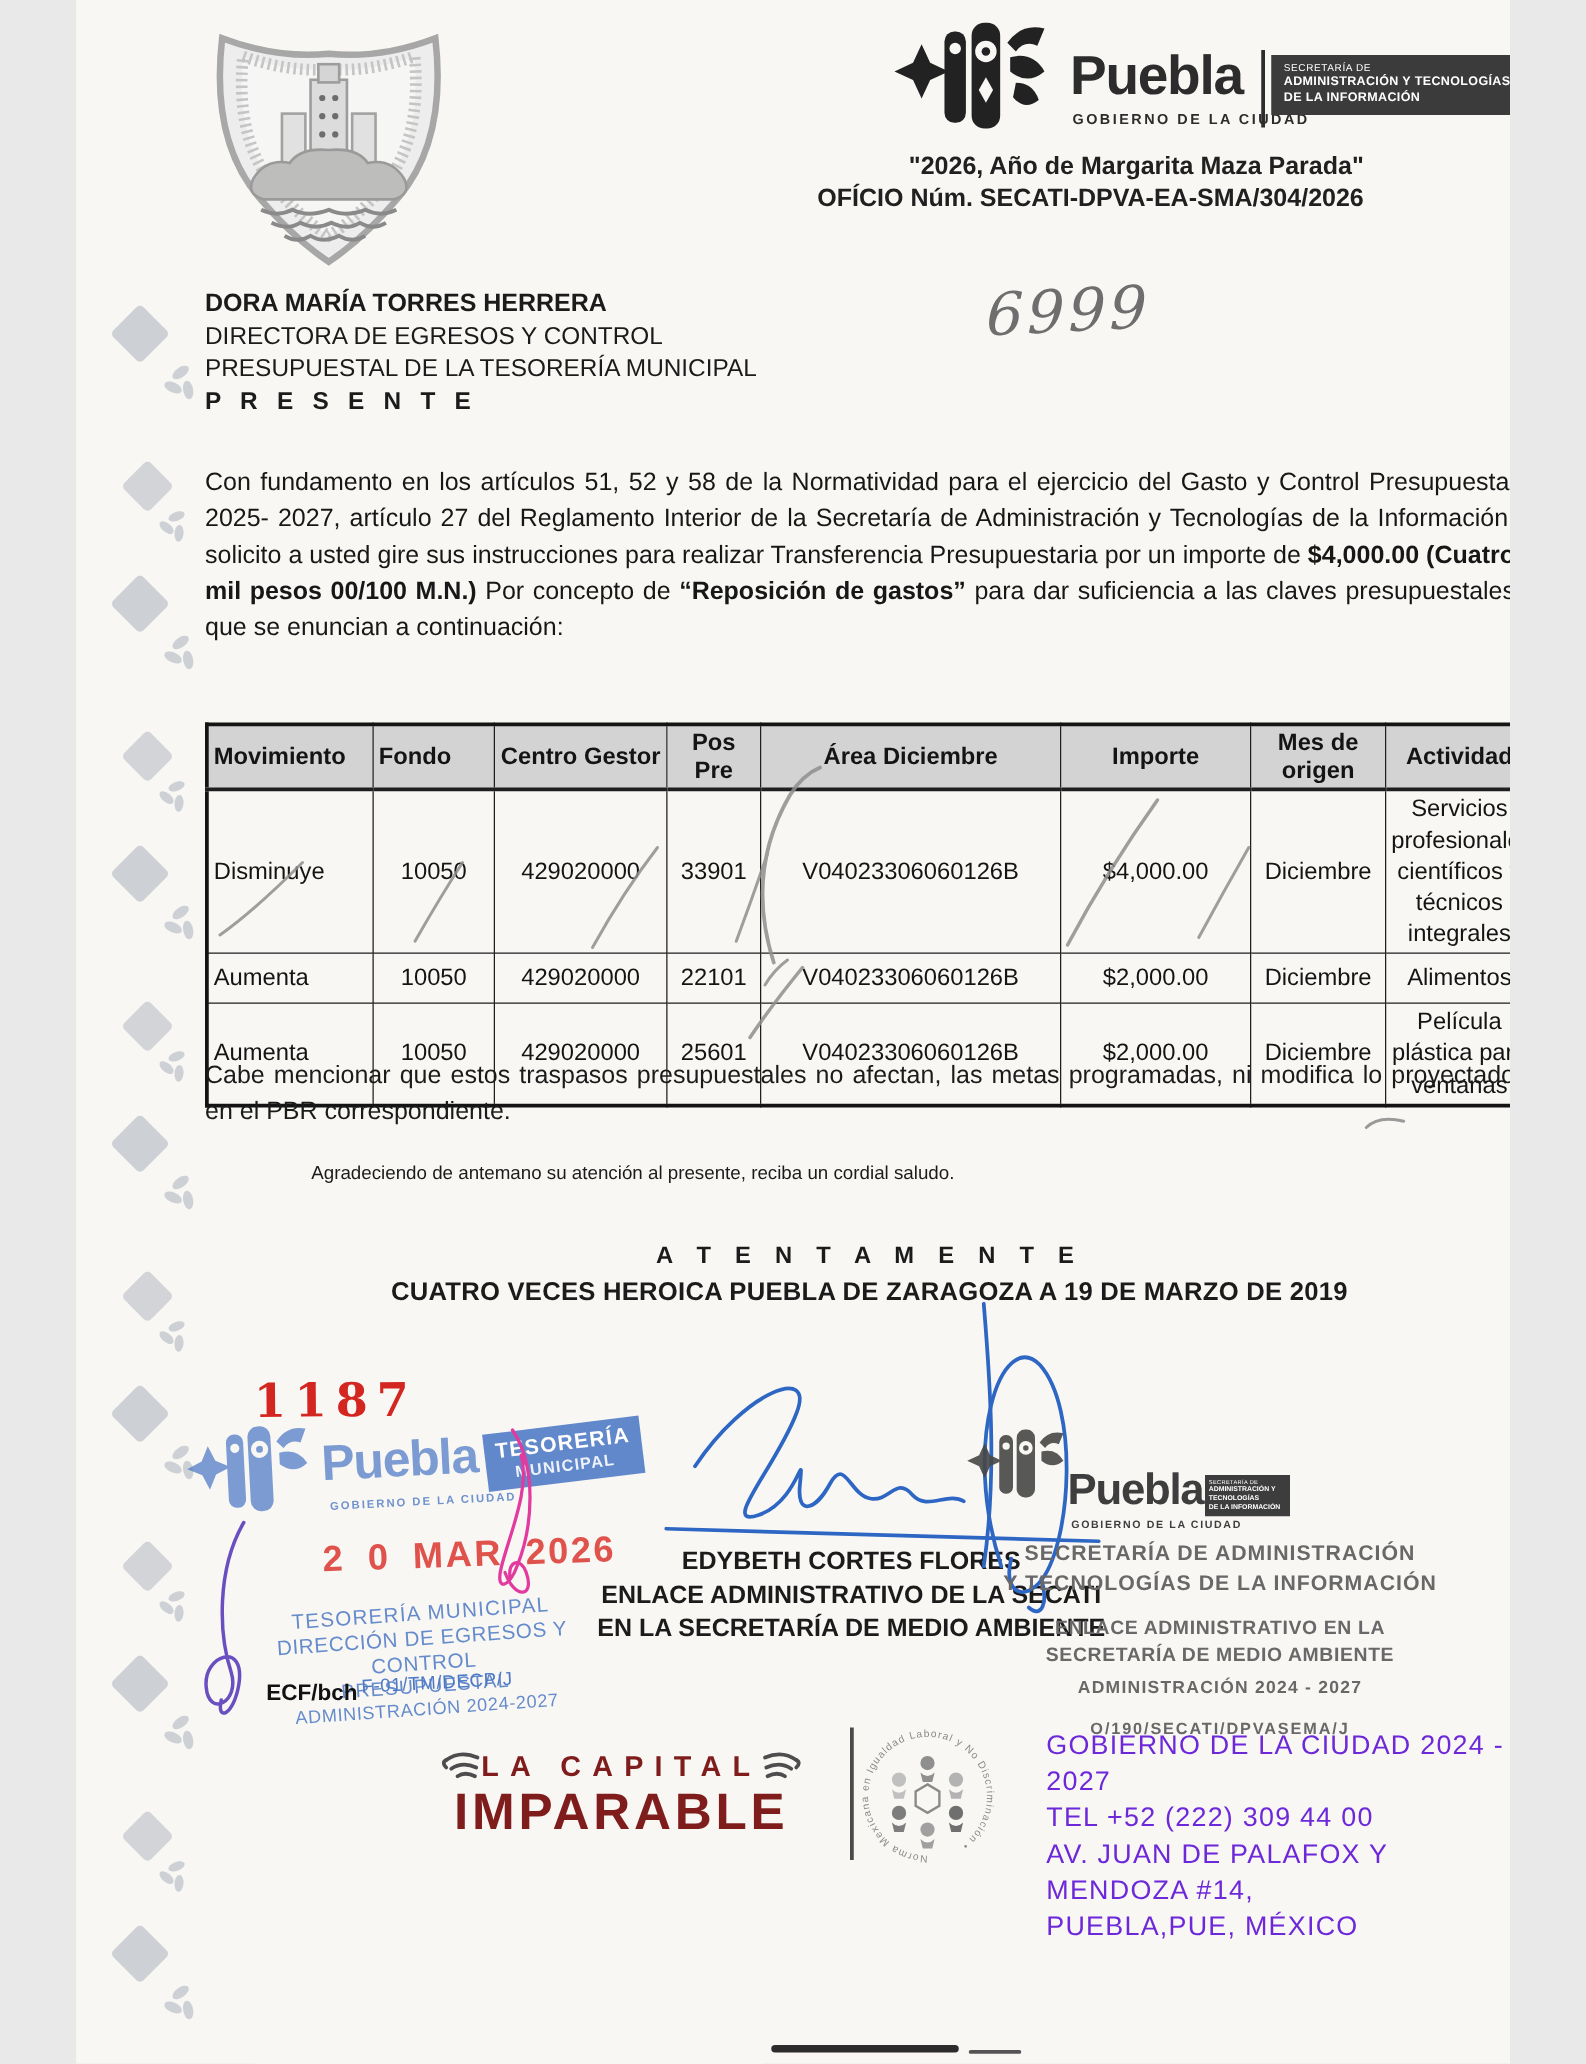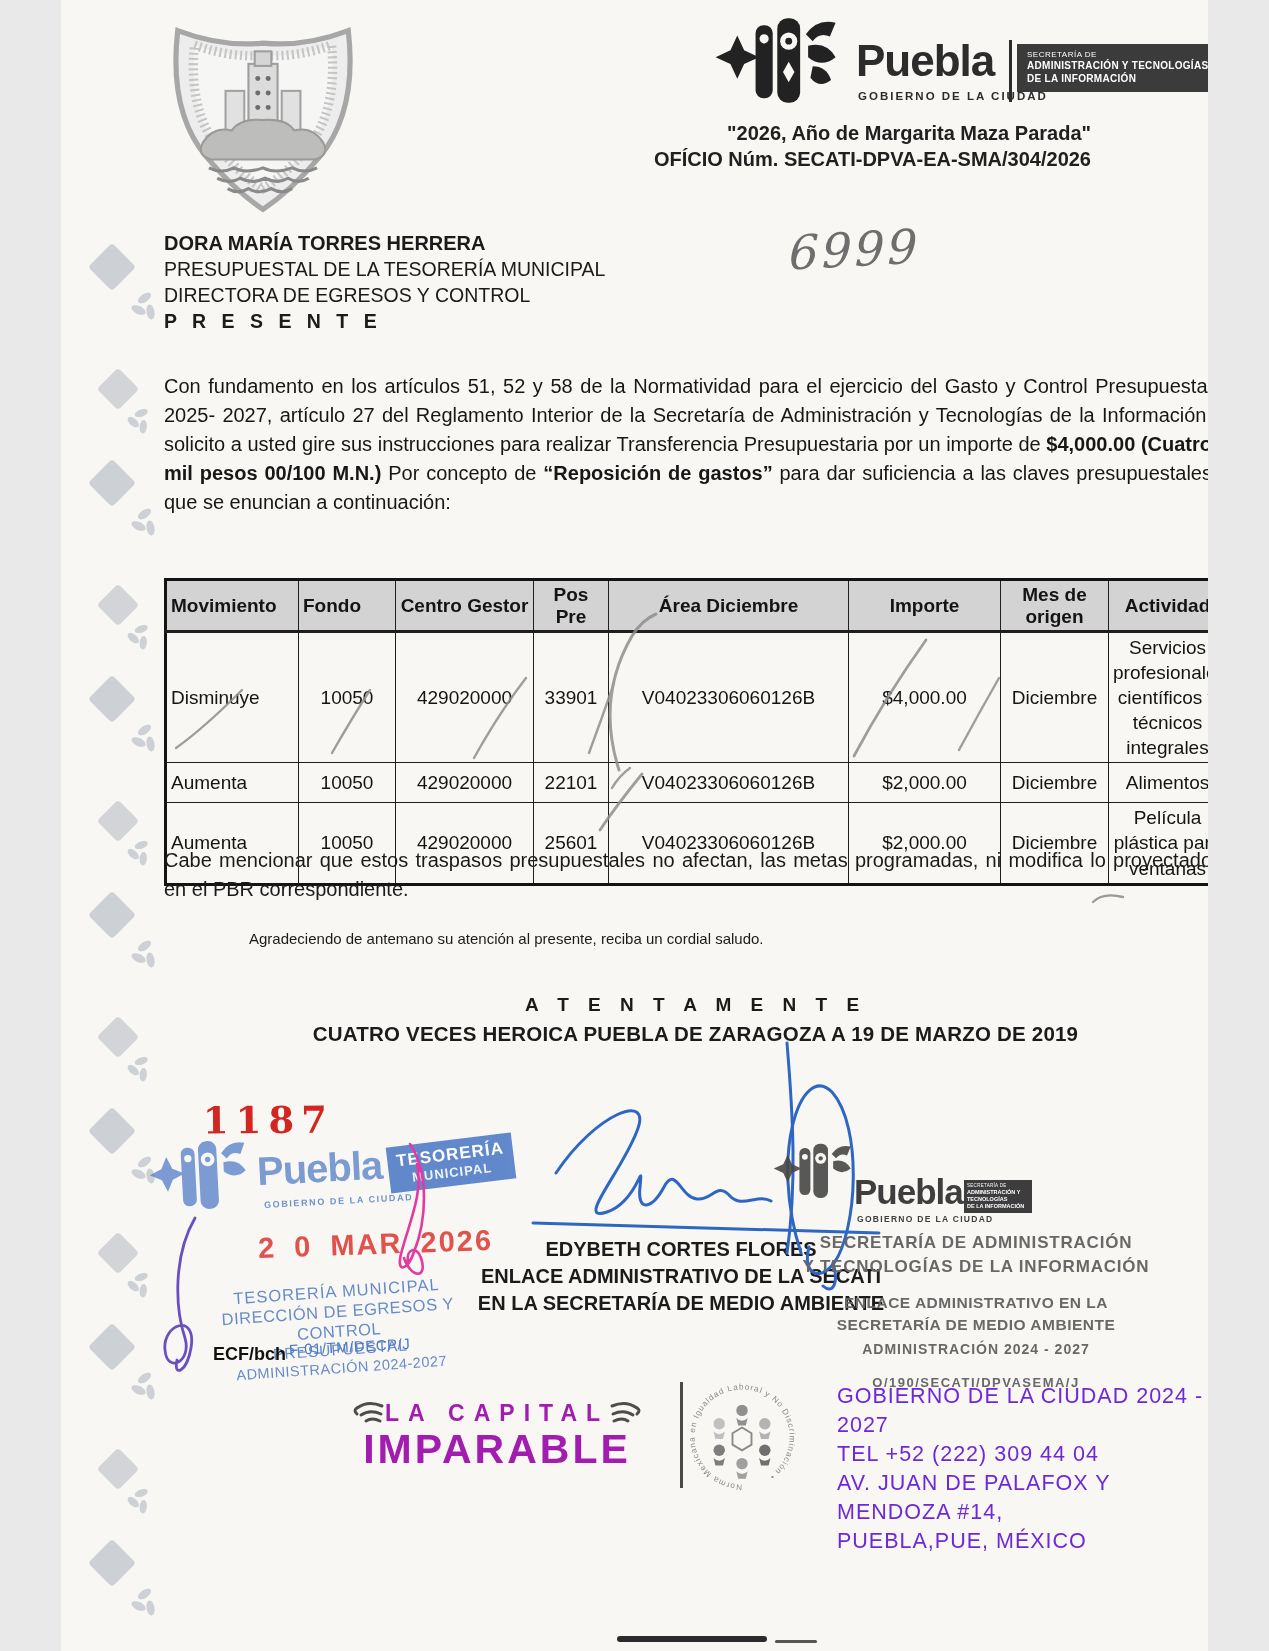--- a/index.html
+++ b/index.html
@@ -84,21 +84,21 @@
   .mini-sec-box .l2,.mini-sec-box .l3{font-size:5.5px;font-weight:bold;}
   .secati-stamp{left:700px;top:1234px;width:430px;text-align:center;color:#686868;line-height:1.0;}
   .secati-stamp .g1{font-size:17px;font-weight:bold;letter-spacing:.8px;margin-bottom:7px;}
   .secati-stamp .g2{font-size:17px;font-weight:bold;letter-spacing:.8px;margin-bottom:20px;}
   .secati-stamp .g3{font-size:15.5px;font-weight:bold;letter-spacing:.5px;margin-bottom:6px;}
   .secati-stamp .g4{font-size:15.5px;font-weight:bold;letter-spacing:.5px;margin-bottom:10px;}
   .secati-stamp .g5{font-size:14px;font-weight:bold;letter-spacing:1px;margin-bottom:20px;}
   .secati-stamp .g6{font-size:13px;font-weight:bold;letter-spacing:1.5px;}
 
   
-  .slogan{left:276px;top:1398px;width:320px;text-align:center;color:#a21caf;}
+  .slogan{left:276px;top:1398px;width:320px;text-align:center;color:#7f1d1d;}
   .slogan .cap{font-weight:bold;font-size:23px;letter-spacing:9px;display:inline-block;vertical-align:middle;}
   .slogan .imp{font-weight:bold;font-size:41px;letter-spacing:3px;margin-top:-2px;}
   .fdivider{left:619px;top:1382px;width:3px;height:106px;background:#4a4a4a;}
   .footer-text{left:776px;top:1382px;font-size:21.5px;line-height:29px;color:#6d28d9;letter-spacing:1px;}
   .bottom-mark1{left:556px;top:1636px;width:150px;height:6px;background:#2c2c2c;border-radius:3px;}
   .bottom-mark2{left:714px;top:1640px;width:42px;height:3px;background:#555;border-radius:2px;}
   svg{display:block;}
 </style>
 </head>
 <body>
@@ -253,22 +253,22 @@
   <div class="l1">SECRETARÍA DE</div>
   <div class="l2">ADMINISTRACIÓN Y TECNOLOGÍAS</div>
   <div class="l3">DE LA INFORMACIÓN</div>
 </div>
 
 <div class="abs legend-line" style="top:122px">"2026, Año de Margarita Maza Parada"</div>
 <div class="abs legend-line" style="top:148px">OFÍCIO Núm. SECATI-DPVA-EA-SMA/304/2026</div>
 
 <div class="abs recip" style="top:230px">
   <div class="name">DORA MARÍA TORRES HERRERA</div>
+  <div>DIRECTORA DE EGRESOS Y CONTROL</div>
   <div>PRESUPUESTAL DE LA TESORERÍA MUNICIPAL</div>
-  <div>DIRECTORA DE EGRESOS Y CONTROL</div>
   <div class="presente">P R E S E N T E</div>
 </div>
 <div class="abs hand-num">6999</div>
 
 <p class="abs bodytext" style="top:372px;margin:0"><span>Con fundamento en los artículos 51, 52 y 58 de la Normatividad para el ejercicio del Gasto y Control Presupuestal 2025- 2027, artículo 27 del Reglamento Interior de la Secretaría de Administración y Tecnologías de la Información; solicito a usted gire sus instrucciones para realizar Transferencia Presupuestaria por un importe de </span><b>$4,000.00 (Cuatro mil pesos 00/100 M.N.)</b><span> Por concepto de </span><b>“Reposición de gastos”</b><span> para dar suficiencia a las claves presupuestales que se enuncian a continuación:</span></p>
 
 <div class="abs" style="left:103px;top:578px">
   <table class="doc">
     <colgroup>
       <col style="width:133px">
@@ -480,21 +480,21 @@
           <path d="M30,82 q6,6 12,0 l-2,8 -8,0 z" fill="#7d7d7d"></path>
       <circle cx="36" cy="46" r="6" fill="#c0c0c0"></circle>
           <path d="M30,54 q6,6 12,0 l-2,8 -8,0 z" fill="#c0c0c0"></path>
       <path d="M60,50 l10,6 0,12 -10,6 -10,-6 0,-12 z" fill="none" stroke="#8a8a8a" stroke-width="2"></path>
     </g>
   </svg>
 </div>
 
 <div class="abs footer-text">
   <div>GOBIERNO DE LA CIUDAD 2024 - 2027</div>
-  <div>TEL +52 (222) 309 44 04</div>
+  <div>TEL +52 (222) 309 44 00</div>
   <div>AV. JUAN DE PALAFOX Y MENDOZA #14,</div>
   <div>PUEBLA,PUE, MÉXICO</div>
 </div>
 
 <div class="abs bottom-mark1"></div>
 <div class="abs bottom-mark2"></div>
 
 </div>
 
 </body></html>

